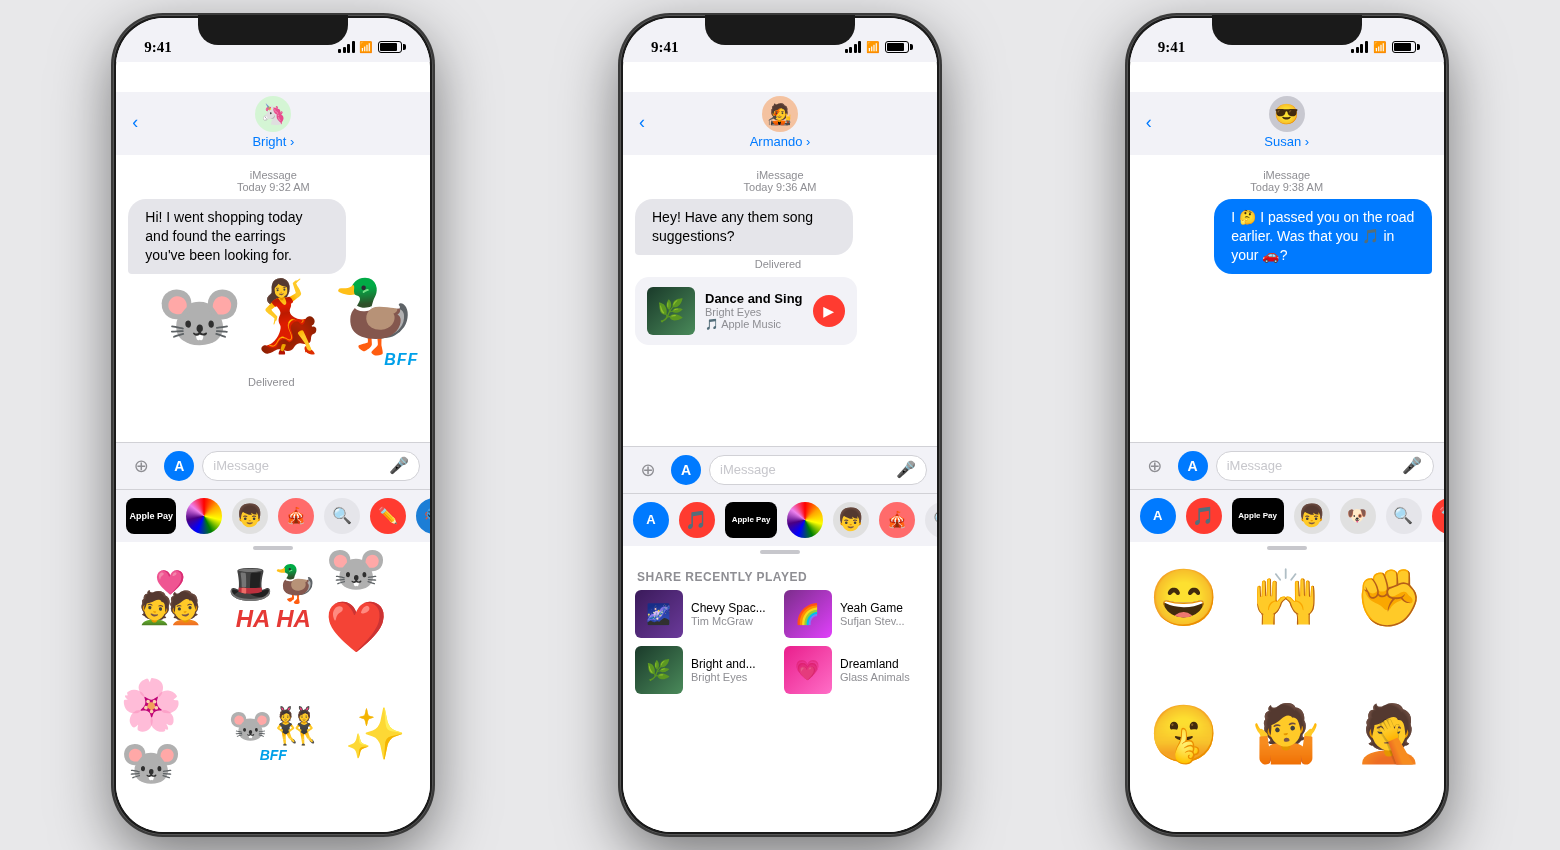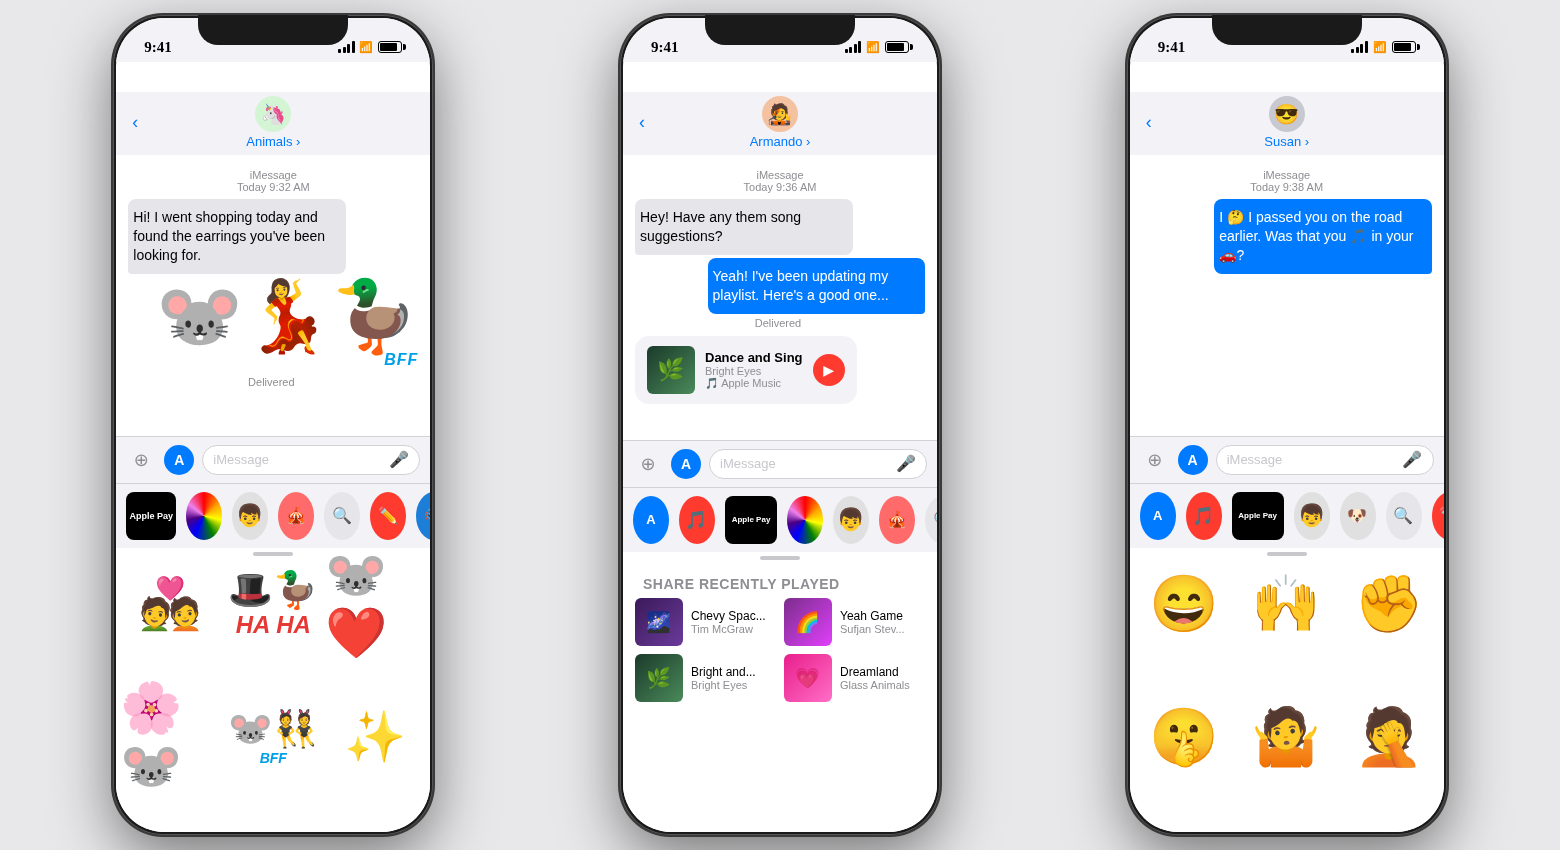--- a/index.html
+++ b/index.html
@@ -164,22 +164,22 @@
       margin: 3px 0;
     }
     .message-row.sent {
       justify-content: flex-end;
     }
     .message-row.received {
       justify-content: flex-start;
     }
     .bubble {
       max-width: 75%;
-      padding: 9px 5px;
-      border-radius: 8px;
+      padding: 9px 17px;
+      border-radius: 18px;
       font-size: 14px;
       line-height: 1.35;
     }
     .bubble.sent {
       background: #007aff;
       color: #fff;
       border-bottom-right-radius: 4px;
     }
     .bubble.received {
       background: #e5e5ea;
@@ -228,21 +228,21 @@
       background: #f2f2f7;
       border-top: 1px solid #d1d1d6;
       display: flex;
       align-items: center;
       gap: 10px;
       padding: 8px 10px;
       overflow: hidden;
     }
     .app-btn {
       width: 36px;
-      height: 48px;
+      height: 36px;
       border-radius: 50%;
       display: flex;
       align-items: center;
       justify-content: center;
       font-size: 18px;
       cursor: pointer;
       flex-shrink: 0;
     }
     .sticker-item {
       height: 80px;
@@ -283,25 +283,25 @@
     .music-artist { font-size: 11px; color: #8e8e93; }
     .music-source { font-size: 11px; color: #8e8e93; }
     .play-btn {
       width: 32px; height: 32px;
       background: #ff3b30;
       border-radius: 50%;
       display: flex; align-items: center; justify-content: center;
       color: #fff; font-size: 14px; cursor: pointer;
     }
     .section-header {
-      font-size: 14px;
+      font-size: 12px;
       font-weight: 600;
       color: #8e8e93;
       letter-spacing: 0.5px;
-      padding: 12px 20px 6px;
+      padding: 12px 14px 6px;
       background: #fff;
     }
     .recently-played-grid {
       display: grid;
       grid-template-columns: 1fr 1fr;
       gap: 8px;
       padding: 0 12px 8px;
       background: #fff;
     }
     .rp-item {
@@ -365,21 +365,21 @@
                   <div class="battery-fill"></div>
                 </div>
             </div>
           </div>
           <div class="notch-space"></div>
 
           <div class="nav-bar">
             <span class="nav-back">‹</span>
             <div class="contact-info">
               <div class="contact-avatar" style="background:#d4f5d4; font-size:20px;">🦄</div>
-              <span class="contact-name">Animals ›</span>
+              <span class="contact-name">Bright ›</span>
             </div>
           </div>
 
           <div class="messages-area">
             <div class="timestamp-label">iMessage<br>Today 9:32 AM</div>
             <div class="message-row received">
               <div class="bubble received">Hi! I went shopping today and found the earrings you've been looking for.</div>
             </div>
 
             <div class="message-row sent">
@@ -459,23 +459,20 @@
             <div class="contact-info">
               <div class="contact-avatar" style="background:#f4c2a0; font-size:20px;">🧑‍🎤</div>
               <span class="contact-name">Armando ›</span>
             </div>
           </div>
           <div class="messages-area">
             <div class="timestamp-label">iMessage<br>Today 9:36 AM</div>
             <div class="message-row received">
               <div class="bubble received">Hey! Have any them song suggestions?</div>
             </div>
-            <div class="message-row sent">
-              <div class="bubble sent">Yeah! I've been updating my playlist. Here's a good one...</div>
-            </div>
             <div class="delivered-label">Delivered</div>
 
             <div class="message-row received">
               <div class="music-card">
                 <div class="music-art" style="background: linear-gradient(135deg,#1a3a2a,#4a8a5a);">🌿</div>
                 <div class="music-info">
                   <div class="music-title">Dance and Sing</div>
                   <div class="music-artist">Bright Eyes</div>
                   <div class="music-source">🎵 <span>Apple Music</span></div>
                 </div>

